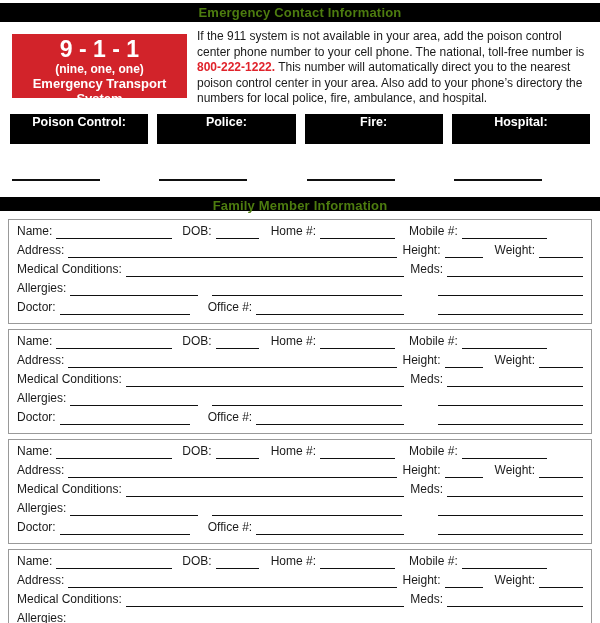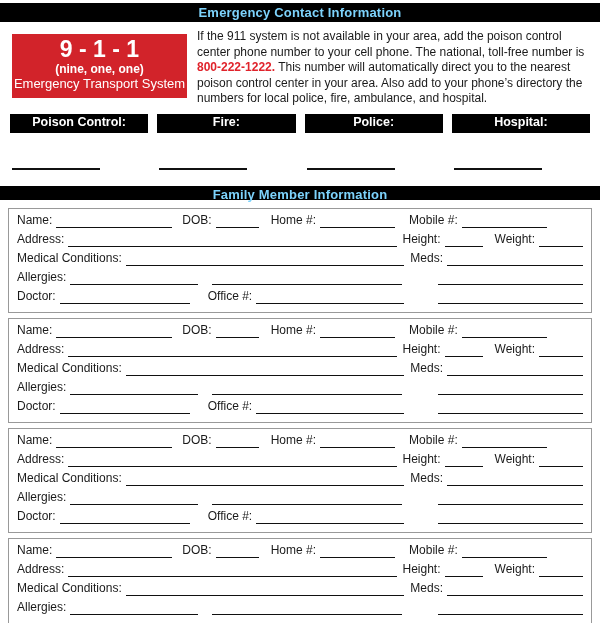--- a/index.html
+++ b/index.html
@@ -13,21 +13,21 @@
   }
   :root {
     --accent-red: #d2232a;
     --phone-red: #e0232b;
     --bar-black: #000000;
   }
 
   
   .section-bar {
     background: var(--bar-black);
-    color: #7dd3fc;
+    color: #4d7c0f;
     font-weight: bold;
     font-size: 13px;
     text-align: center;
     height: 19px;
     line-height: 19px;
     letter-spacing: 0.2px;
   }
   .bar-top { margin-top: 3px; }
   .bar-family { margin-top: 16px; height: 14px; line-height: 18px; }
 
@@ -42,21 +42,21 @@
     color: #fff;
     width: 175px;
     min-width: 175px;
     height: 64px;
     margin-top: 6px;
     text-align: center;
     padding-top: 3px;
   }
   .badge-number   { font-size: 23px; font-weight: bold; line-height: 25px; }
   .badge-phonetic { font-size: 12px; font-weight: bold; line-height: 14px; }
-  .badge-caption  { font-size: 13px; font-weight: normal; line-height: 15px; }
+  .badge-caption  { font-size: 13px; font-weight: bold; line-height: 15px; }
   .intro-text {
     font-size: 12px;
     line-height: 15.5px;
     width: 390px;
     padding-top: 1px;
   }
   .phone-red { color: var(--phone-red); font-weight: bold; }
 
   
   .contact-row {
@@ -65,21 +65,21 @@
     padding: 0 10px;
     margin-top: 7px;
   }
   .contact-col { flex: 1; }
   .contact-box {
     background: var(--bar-black);
     color: #fff;
     font-weight: bold;
     font-size: 12.5px;
     text-align: center;
-    height: 19px;
+    height: 30px;
     line-height: 17px;
   }
   .contact-blank {
     margin-top: 23px;
     margin-left: 2px;
     width: 88px;
     border-bottom: 2px solid #111;
     height: 14px;
   }
 
@@ -137,25 +137,25 @@
   </div>
   <div class="intro-text"><span>If the 911 system is not available in your area, add the poison control center phone number to your cell phone. The national, toll-free number is </span><span class="phone-red">800-222-1222.</span><span> This number will automatically direct you to the nearest poison control center in your area. Also add to your phone’s directory the numbers for local police, fire, ambulance, and hospital.</span></div>
 </div>
 
 <div class="contact-row">
   <div class="contact-col">
     <div class="contact-box">Poison Control:</div>
     <div class="contact-blank"></div>
   </div>
   <div class="contact-col">
+    <div class="contact-box">Police:</div>
+    <div class="contact-blank"></div>
+  </div>
+  <div class="contact-col">
     <div class="contact-box">Fire:</div>
-    <div class="contact-blank"></div>
-  </div>
-  <div class="contact-col">
-    <div class="contact-box">Police:</div>
     <div class="contact-blank"></div>
   </div>
   <div class="contact-col">
     <div class="contact-box">Hospital:</div>
     <div class="contact-blank"></div>
   </div>
 </div>
 
 <div class="section-bar bar-family">Family Member Information</div>
 

